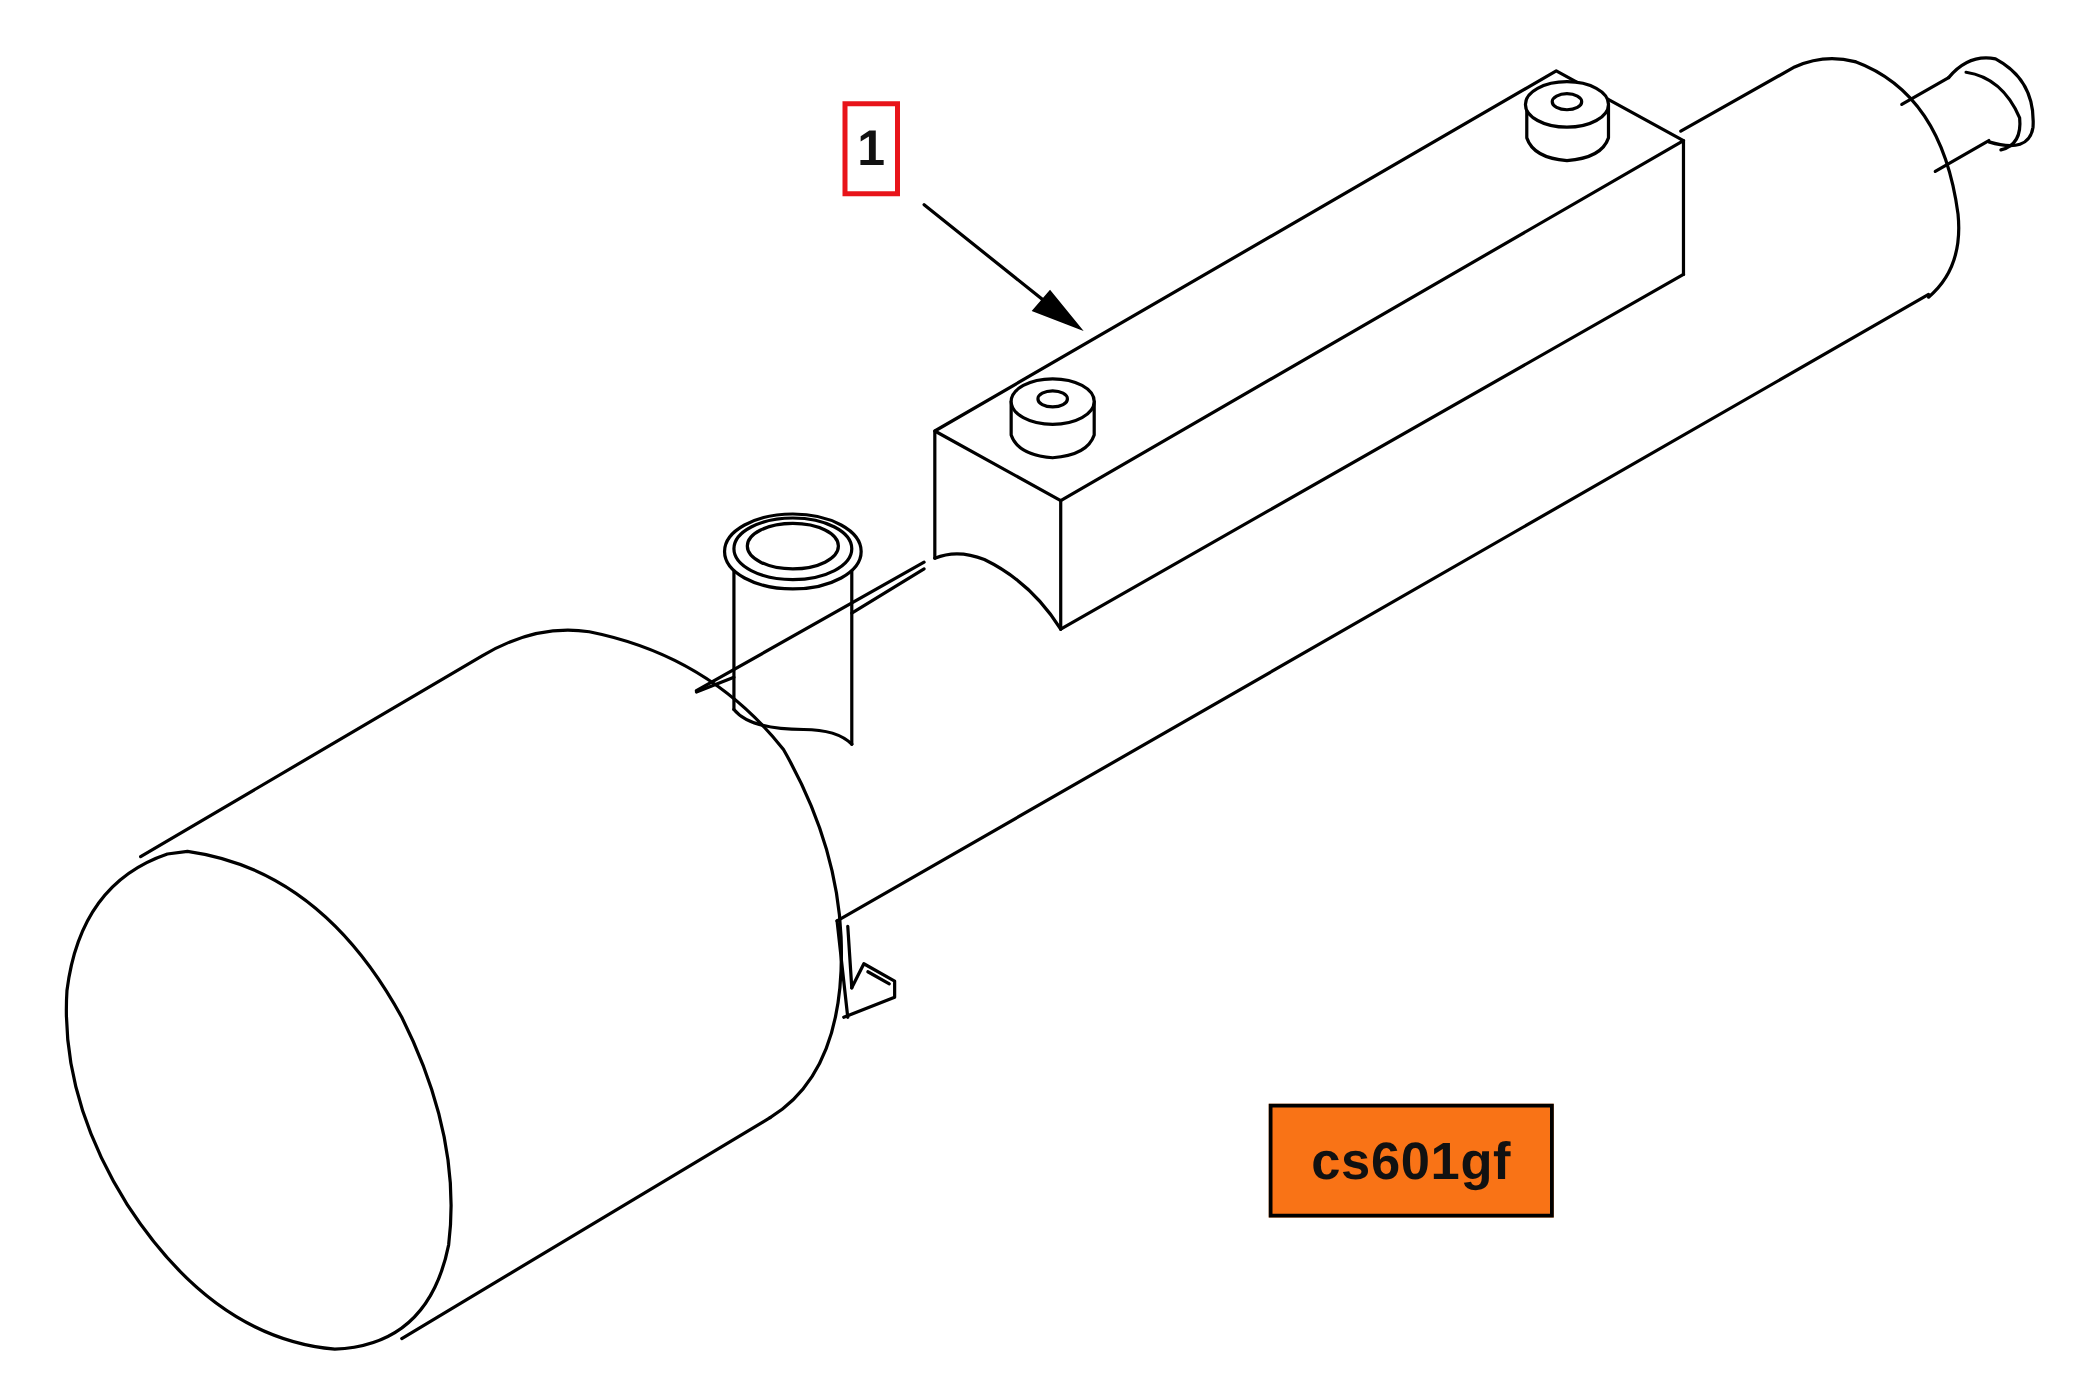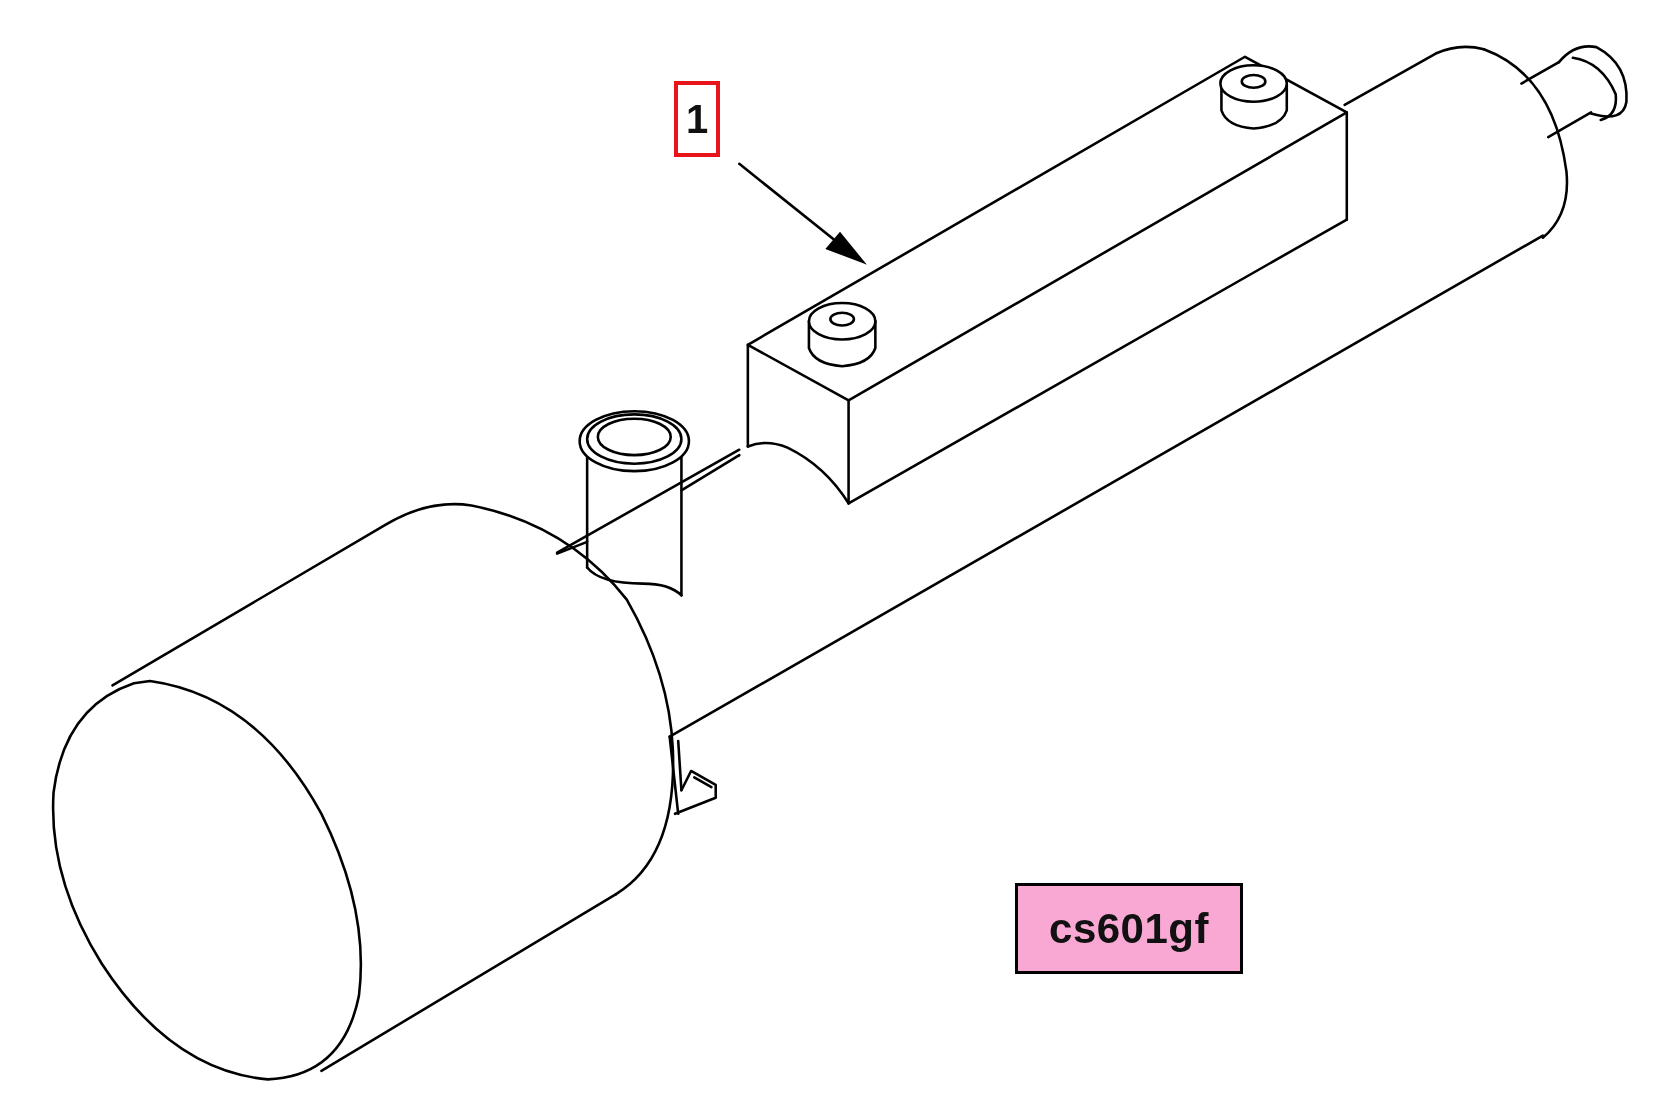--- a/index.html
+++ b/index.html
@@ -58,21 +58,21 @@
       line-height: 1;
     }
     .figcode-box {
       position: absolute;
       left: 1015px;
       top: 883px;
       width: 228px;
       height: 91px;
       border: 3px solid #000000;
       box-sizing: border-box;
-      background: #f9a8d4;
+      background: #f97316;
       display: flex;
       align-items: center;
       justify-content: center;
     }
     .figcode-text {
       font-family: "Liberation Sans", sans-serif;
       font-weight: bold;
       font-size: 42px;
       color: #111111;
       letter-spacing: 0.5px;

